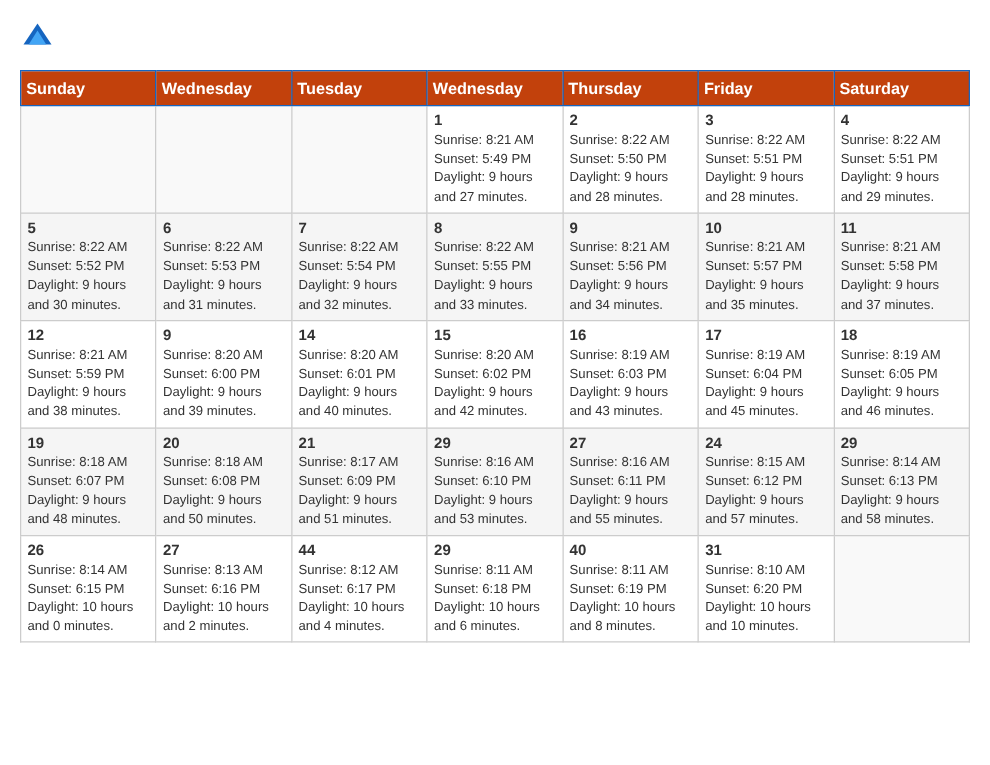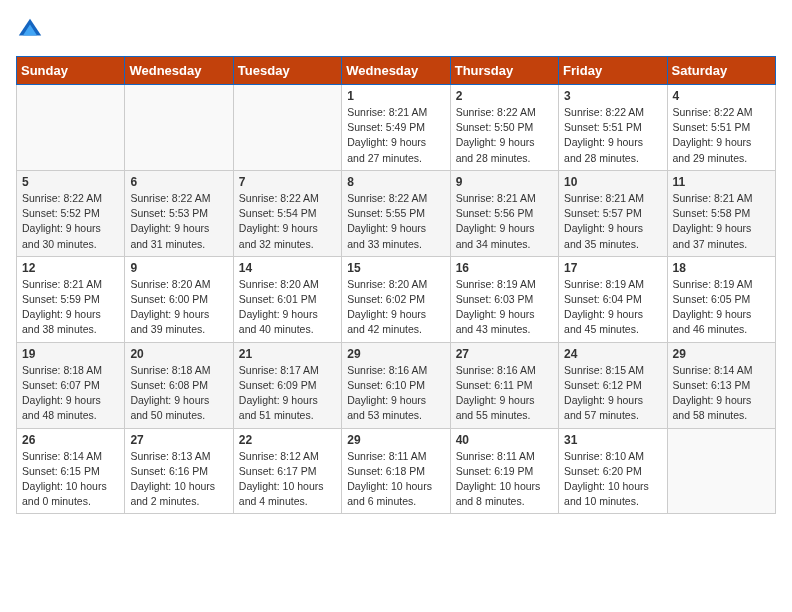--- a/index.html
+++ b/index.html
@@ -240,21 +240,21 @@
       <tr>
         <td>
           <span class="day-num">26</span>
           <div class="cell-content">Sunrise: 8:14 AM<br>Sunset: 6:15 PM<br>Daylight: 10 hours and 0 minutes.</div>
         </td>
         <td>
           <span class="day-num">27</span>
           <div class="cell-content">Sunrise: 8:13 AM<br>Sunset: 6:16 PM<br>Daylight: 10 hours and 2 minutes.</div>
         </td>
         <td>
-          <span class="day-num">22</span>
+          <span class="day-num">44</span>
           <div class="cell-content">Sunrise: 8:12 AM<br>Sunset: 6:17 PM<br>Daylight: 10 hours and 4 minutes.</div>
         </td>
         <td>
           <span class="day-num">29</span>
           <div class="cell-content">Sunrise: 8:11 AM<br>Sunset: 6:18 PM<br>Daylight: 10 hours and 6 minutes.</div>
         </td>
         <td>
           <span class="day-num">40</span>
           <div class="cell-content">Sunrise: 8:11 AM<br>Sunset: 6:19 PM<br>Daylight: 10 hours and 8 minutes.</div>
         </td>

